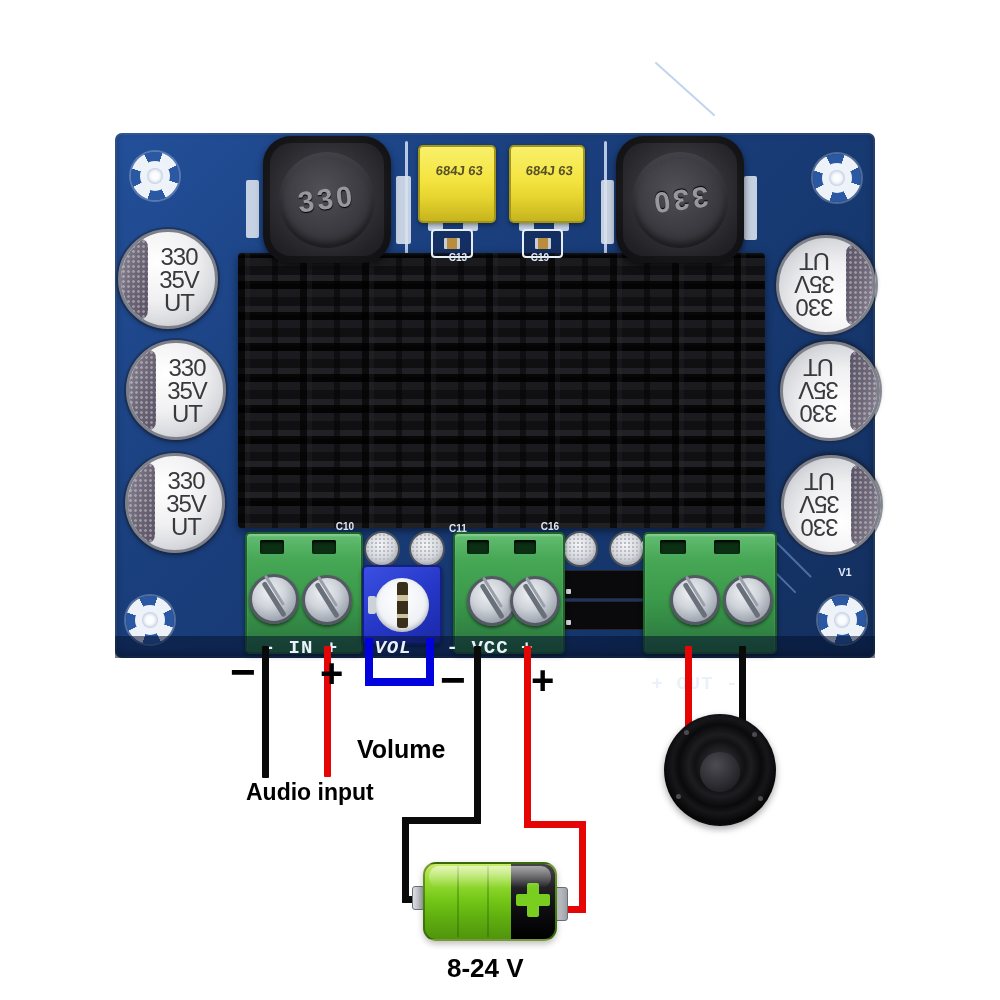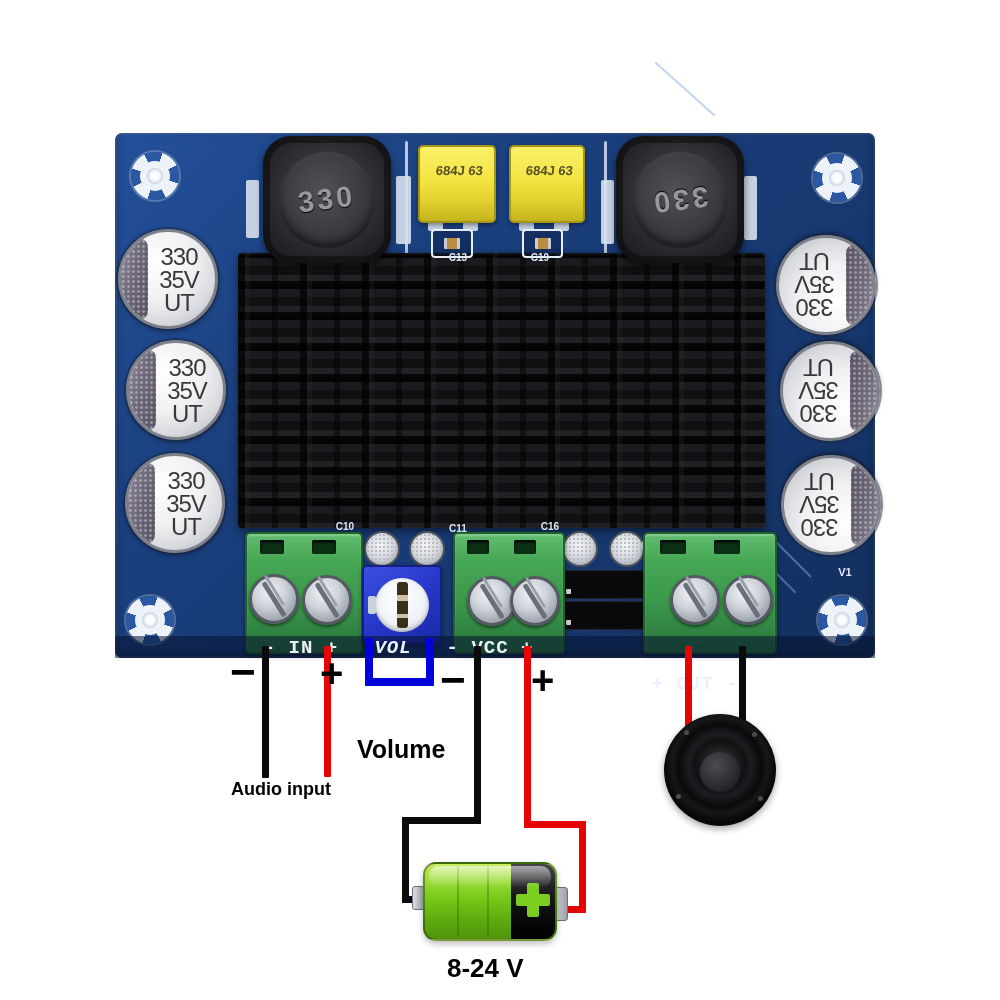--- a/index.html
+++ b/index.html
@@ -341,21 +341,21 @@
   <div class="abs volbox" style="left:365px;top:638px;width:8px;height:48px;"></div>
   <div class="abs volbox" style="left:365px;top:678px;width:69px;height:8px;"></div>
   <div class="abs volbox" style="left:426px;top:638px;width:8px;height:48px;"></div>
 
   <span class="abs sign" style="left:230px;top:650px;font-size:44px;">−</span>
   <span class="abs sign" style="left:320px;top:653px;font-size:40px;">+</span>
   <span class="abs sign" style="left:440px;top:658px;font-size:44px;">−</span>
   <span class="abs sign" style="left:531px;top:660px;font-size:40px;">+</span>
 
   <span class="abs ann" style="left:357px;top:735px;font-size:25px;">Volume</span>
-  <span class="abs ann" style="left:231px;top:779px;font-size:18px;">Audio input</span>
+  <span class="abs ann" style="left:246px;top:779px;font-size:23px;">Audio input</span>
   <span class="abs ann" style="left:447px;top:953px;font-size:26px;">8-24 V</span>
 
   <div class="abs speaker">
     <span class="dustcap"></span>
     <span class="spk-dot" style="left:20px;top:16px;"></span>
     <span class="spk-dot" style="left:88px;top:18px;"></span>
     <span class="spk-dot" style="left:12px;top:80px;"></span>
     <span class="spk-dot" style="left:94px;top:82px;"></span>
   </div>
 

